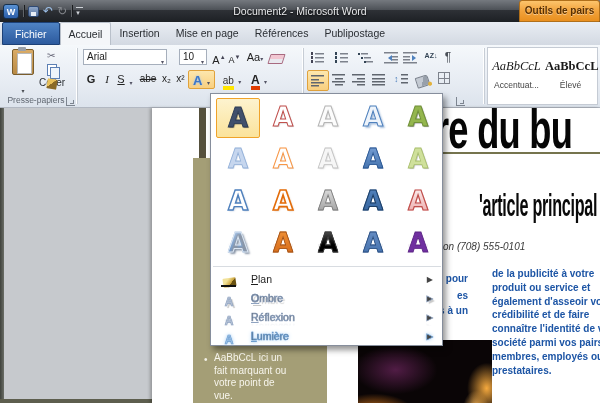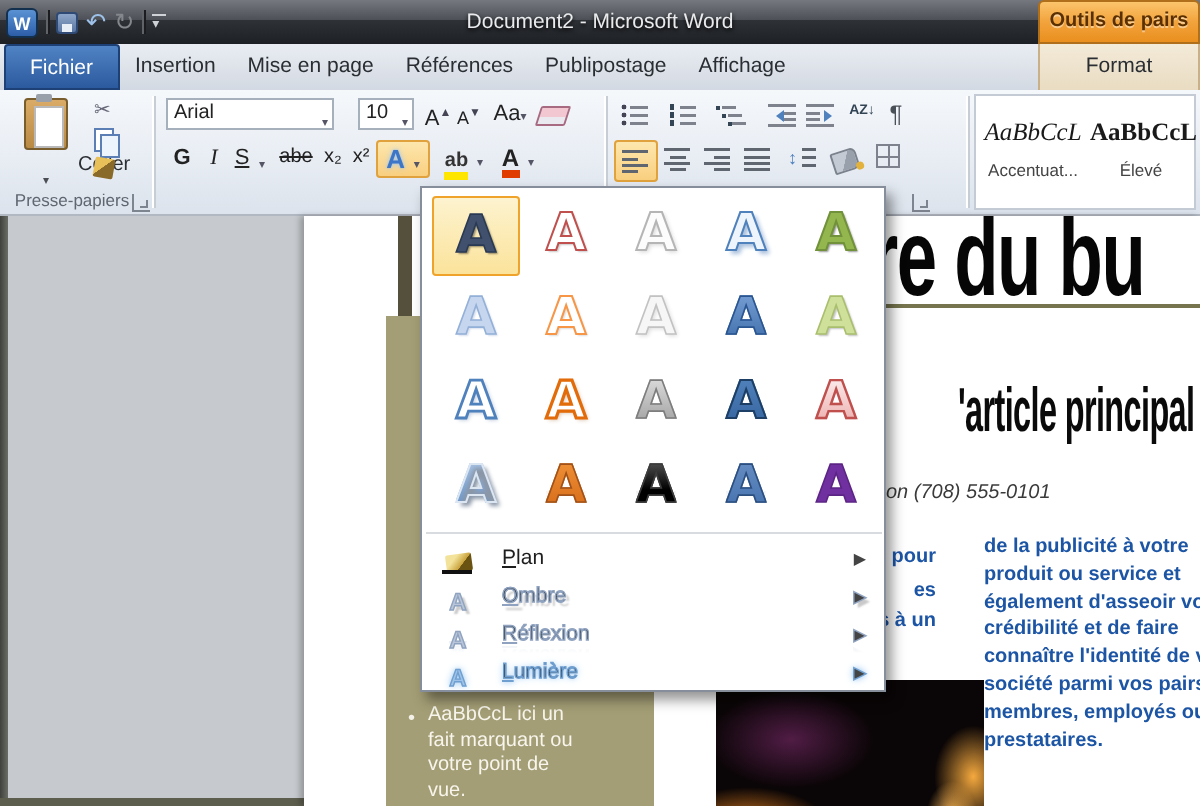--- a/index.html
+++ b/index.html
@@ -70,21 +70,21 @@
   
   .combo{position:absolute;height:16px;background:#fff;border:1px solid #a6afbc;box-sizing:border-box;
     font-size:10px;color:#222;line-height:14px;padding-left:3px;}
   .combo .ca{position:absolute;right:2px;top:5px;font-size:6px;color:#556;}
   .rbtn{position:absolute;font-size:11px;color:#222;line-height:16px;text-align:center;}
   .sup-ar{font-size:6px;vertical-align:super;color:#445;}
   .fx-btn{left:188px;top:25px;width:27px;height:19px;background:linear-gradient(#fde7ae,#f9cf7f);
     border:1px solid #e0a23c;border-radius:2px;box-sizing:border-box;text-align:center;}
   .fx-a{color:#3d76c6;font-weight:bold;font-size:13px;line-height:17px;text-shadow:0 0 3px #a9cbf2,0 0 1px #7fb0e8;}
   .hl-btn{left:220px;top:25px;width:24px;height:19px;text-align:center;}
-  .hl-ab{font-size:10px;font-weight:bold;color:#333;border-bottom:4px solid #ffe600;line-height:11px;display:inline-block;}
+  .hl-ab{font-size:10px;font-weight:normal;color:#333;border-bottom:4px solid #ffe600;line-height:11px;display:inline-block;}
   .fc-btn{left:248px;top:25px;width:22px;height:19px;text-align:center;}
   .fc-a{font-size:12px;font-weight:bold;color:#222;border-bottom:4px solid #e03c00;line-height:12px;display:inline-block;}
   .eraser{width:13px;height:8px;background:linear-gradient(#f2c7d2 55%,#e9e9ef 56%);border:1px solid #a86a80;
     transform:skewX(-18deg);border-radius:1px;}
 
   
   .b-icon{position:absolute;width:15px;height:13px;background-repeat:no-repeat;}
   .i-bullets{background-image:
     radial-gradient(circle 1.3px at 2px 2.5px,#445 92%,transparent),
     radial-gradient(circle 1.3px at 2px 6.5px,#445 92%,transparent),
@@ -220,29 +220,26 @@
       <span class="glyph-btn dis">↻</span>
       <span class="qat-sep"></span>
       <span class="qat-dd"><span class="bar"></span>▾</span>
     </div>
   </div>
   <div id="ctx-header" class="abs">Outils de pairs</div>
 
   <div id="tabrow" class="abs">
     <div id="tabs">
         <div class="tab file">Fichier</div>
+        <div class="tab active">Accueil</div>
         <div class="tab">Insertion</div>
         <div class="tab">Mise en page</div>
         <div class="tab">Références</div>
         <div class="tab">Publipostage</div>
-        <div class="tab">Affichage</div>
-      </div>
-  </div>
-  <div id="ctx-tab-zone" class="abs">
-    <div id="tab-format">Format</div>
+      </div>
   </div>
 
   <div id="ribbon" class="abs">
 
     <div id="paste-btn" class="abs">
       <div class="clipboard"></div>
       <div class="paste-label">Coller</div>
       <div class="dd-arrow">▾</div>
     </div>
     <div class="mini-icon" style="top:5px;">✂</div>

